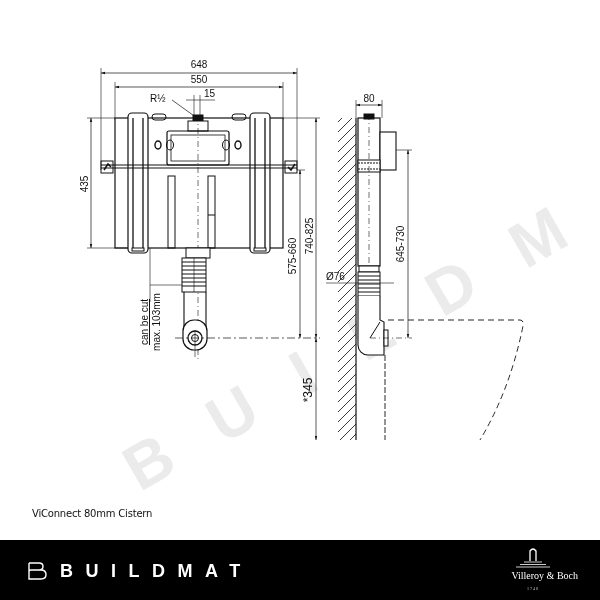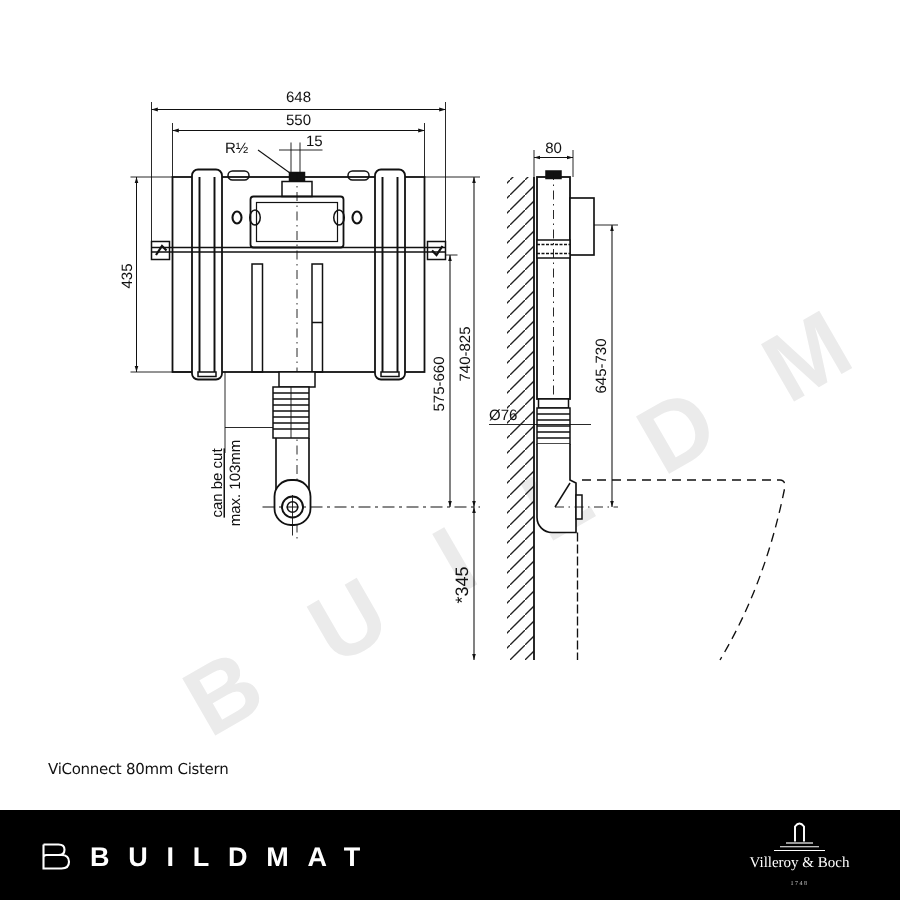--- a/index.html
+++ b/index.html
@@ -4,21 +4,21 @@
 <style>
   html, body { margin: 0; padding: 0; background: #ffffff; }
   body { width: 600px; height: 600px; position: relative; overflow: hidden; font-family: "Liberation Sans", sans-serif; }
   .drawing-area { position: absolute; left: 0; top: 0; width: 600px; height: 500px; background: #ffffff; }
   .drawing-area svg { position: absolute; left: 0; top: 0; }
   .product-title { position: absolute; left: 6px; top: 508px; font-size: 10px; color: #111; font-family: "DejaVu Sans", sans-serif; letter-spacing: -0.2px; margin-left: 26px; }
   .footer { position: absolute; left: 0; top: 540px; width: 600px; height: 60px; background: #000000; }
   .bm-logo { position: absolute; left: 28px; top: 18px; height: 26px; display: flex; align-items: center; }
   .bm-text { color: #ffffff; font-family: "Liberation Sans", sans-serif; font-weight: bold; font-size: 18px; letter-spacing: 12.5px; margin-left: 12px; }
   .vb-logo { position: absolute; left: 488px; top: 6px; width: 90px; height: 48px; text-align: center; color: #fff; }
-  .vb-name { position: absolute; left: 0; top: 24px; width: 90px; font-family: "Liberation Serif", serif; font-size: 10px; color: #fff; text-align: center; }
+  .vb-name { position: absolute; left: 0; top: 24px; width: 90px; font-family: "Liberation Serif", serif; font-size: 10px; color: #fff; text-align: right; }
   .vb-year { position: absolute; left: 0; top: 40px; width: 90px; font-family: "Liberation Serif", serif; font-size: 4px; color: #ccc; letter-spacing: 1px; text-align: center; }
   .dim { font-family: "Liberation Sans", sans-serif; font-size: 10px; fill: #111; }
   .wm { font-family: "Liberation Sans", sans-serif; font-size: 64px; font-weight: bold; fill: #ebebeb; letter-spacing: 50px; }
 </style>
 </head>
 <body>
 
 <div class="drawing-area">
   <svg width="600" height="500" viewBox="0 0 600 500" xmlns="http://www.w3.org/2000/svg">
     <defs>

